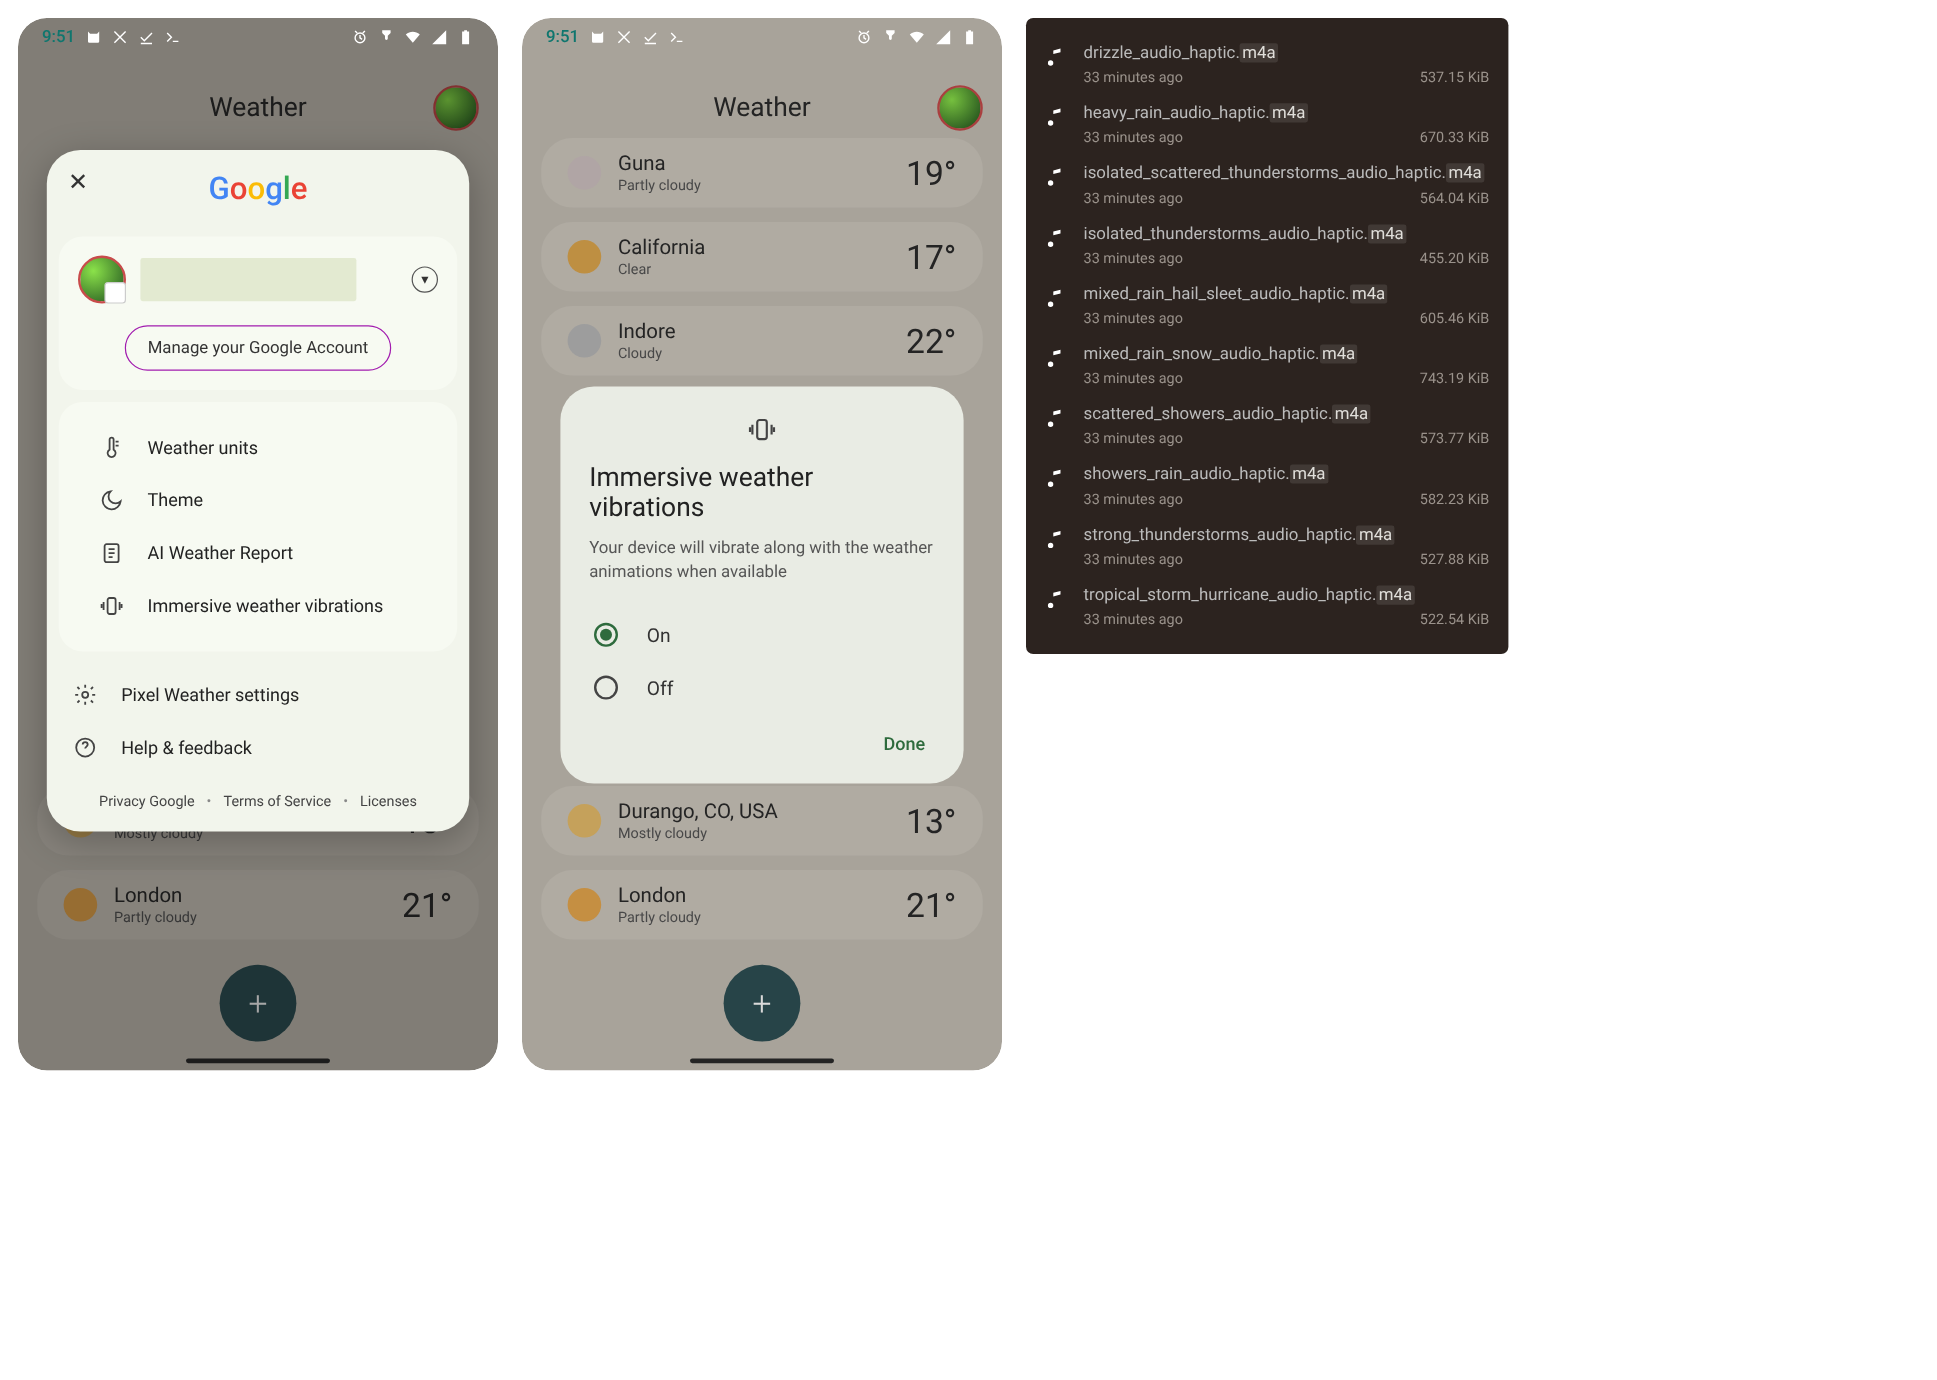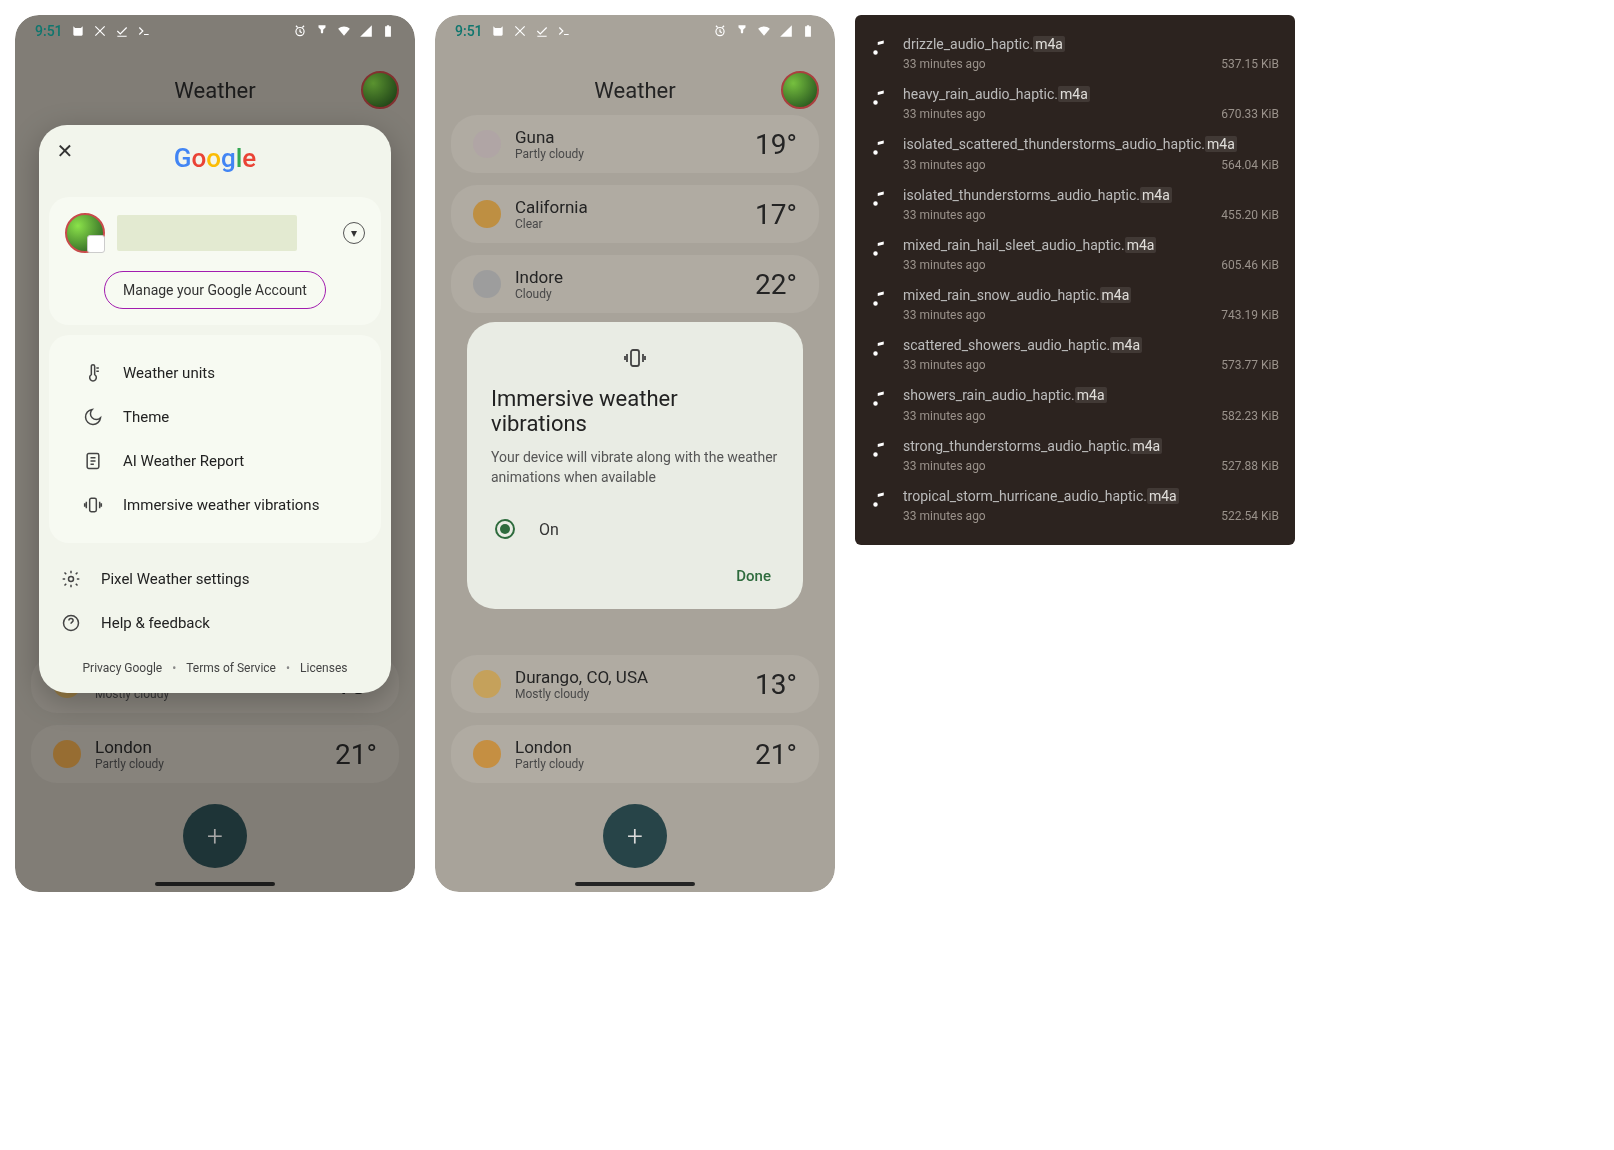--- a/index.html
+++ b/index.html
@@ -210,21 +210,21 @@
   }
   .rad.sel .rb { border-color:#2e6b3d; }
   .rad.sel .rb::after { content:''; width:10px; height:10px; border-radius:50%; background:#2e6b3d; }
   .done {
     text-align:right; color:#2e6b3d; font-weight:500;
     padding: 16px 8px 0 0; font-size:15px;
     cursor:pointer;
   }
   
   .filepanel {
-    width: 440px;
+    width: 402px;
     background:#2C231F;
     border-radius:6px;
     padding:14px 0;
     flex-shrink:0;
     height: fit-content;
   }
   .file {
     display:flex; align-items:flex-start; gap:14px;
     padding: 6px 16px 8px;
   }
@@ -498,20 +498,24 @@
           <rect x="8" y="4" width="8" height="16" rx="2"></rect>
           <path d="M4 8v8M2 10v4M20 8v8M22 10v4"></path>
         </svg>
     </div>
     <h2>Immersive weather vibrations</h2>
     <p>Your device will vibrate along with the weather animations when available</p>
     <div class="rad sel">
       <span class="rb"></span>
       <span>On</span>
     </div>
+    <div class="rad">
+      <span class="rb"></span>
+      <span>Off</span>
+    </div>
     <div class="done">Done</div>
   </div>
 </div>
 
 <div class="filepanel" id="filepanel">
 
 <div class="file">
     <svg class="note-ico" viewBox="0 0 24 24">
       <path d="M9 18a3 3 0 11-3-3 3 3 0 013 3zM9 15V4l8-2v4l-8 2"></path>
     </svg>

